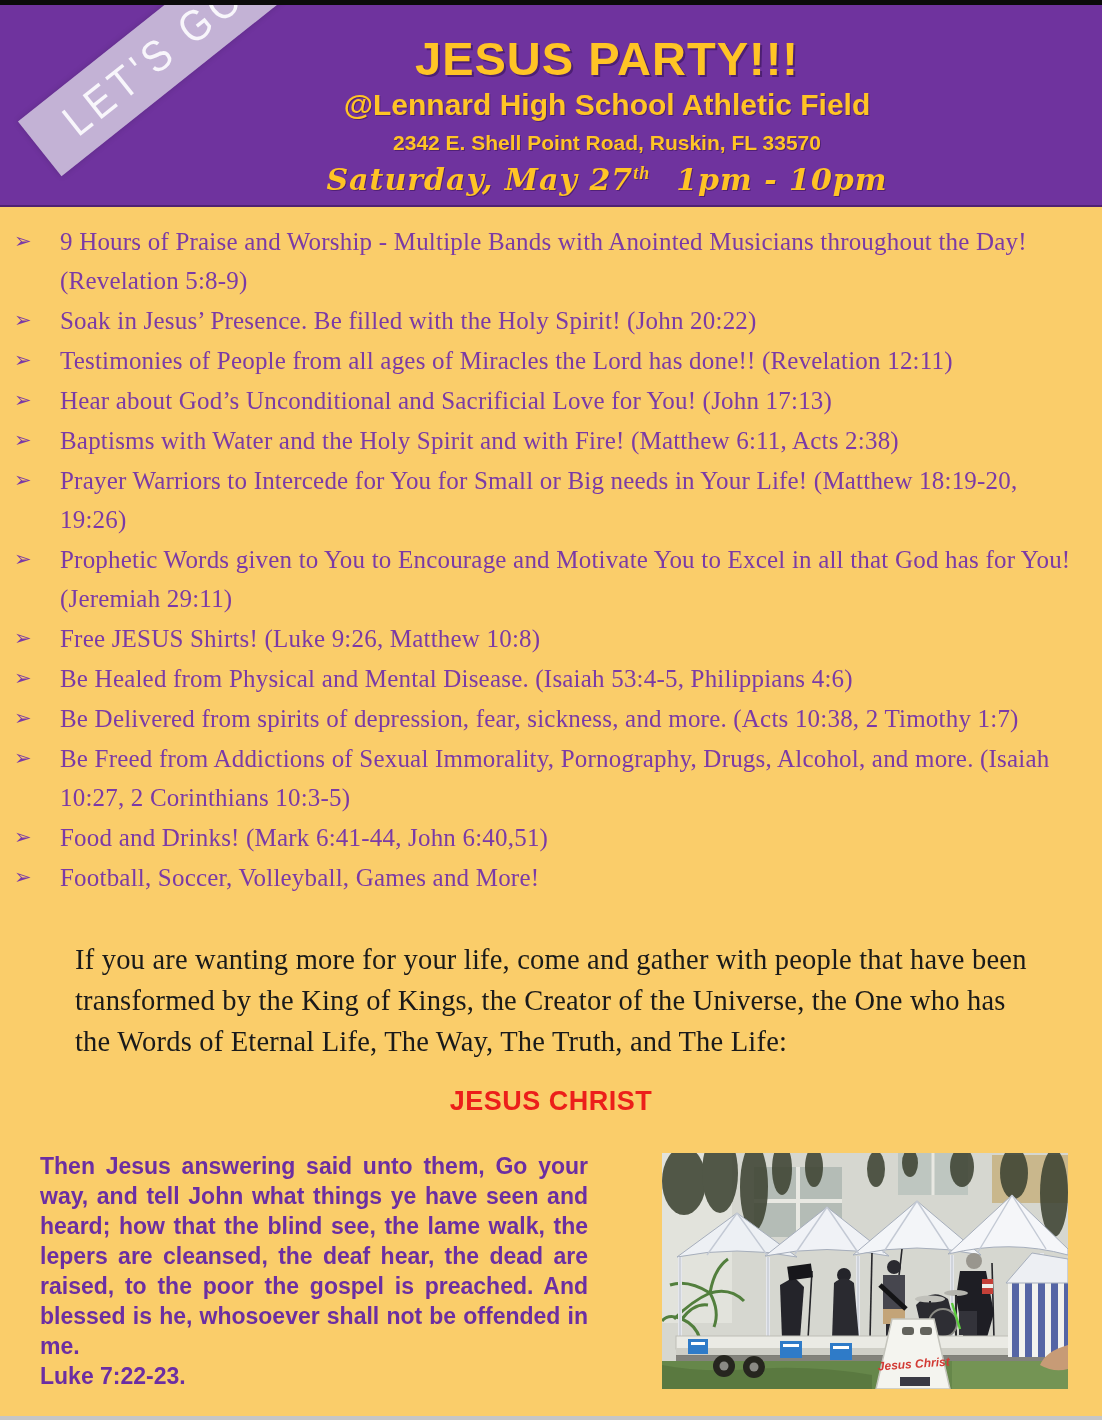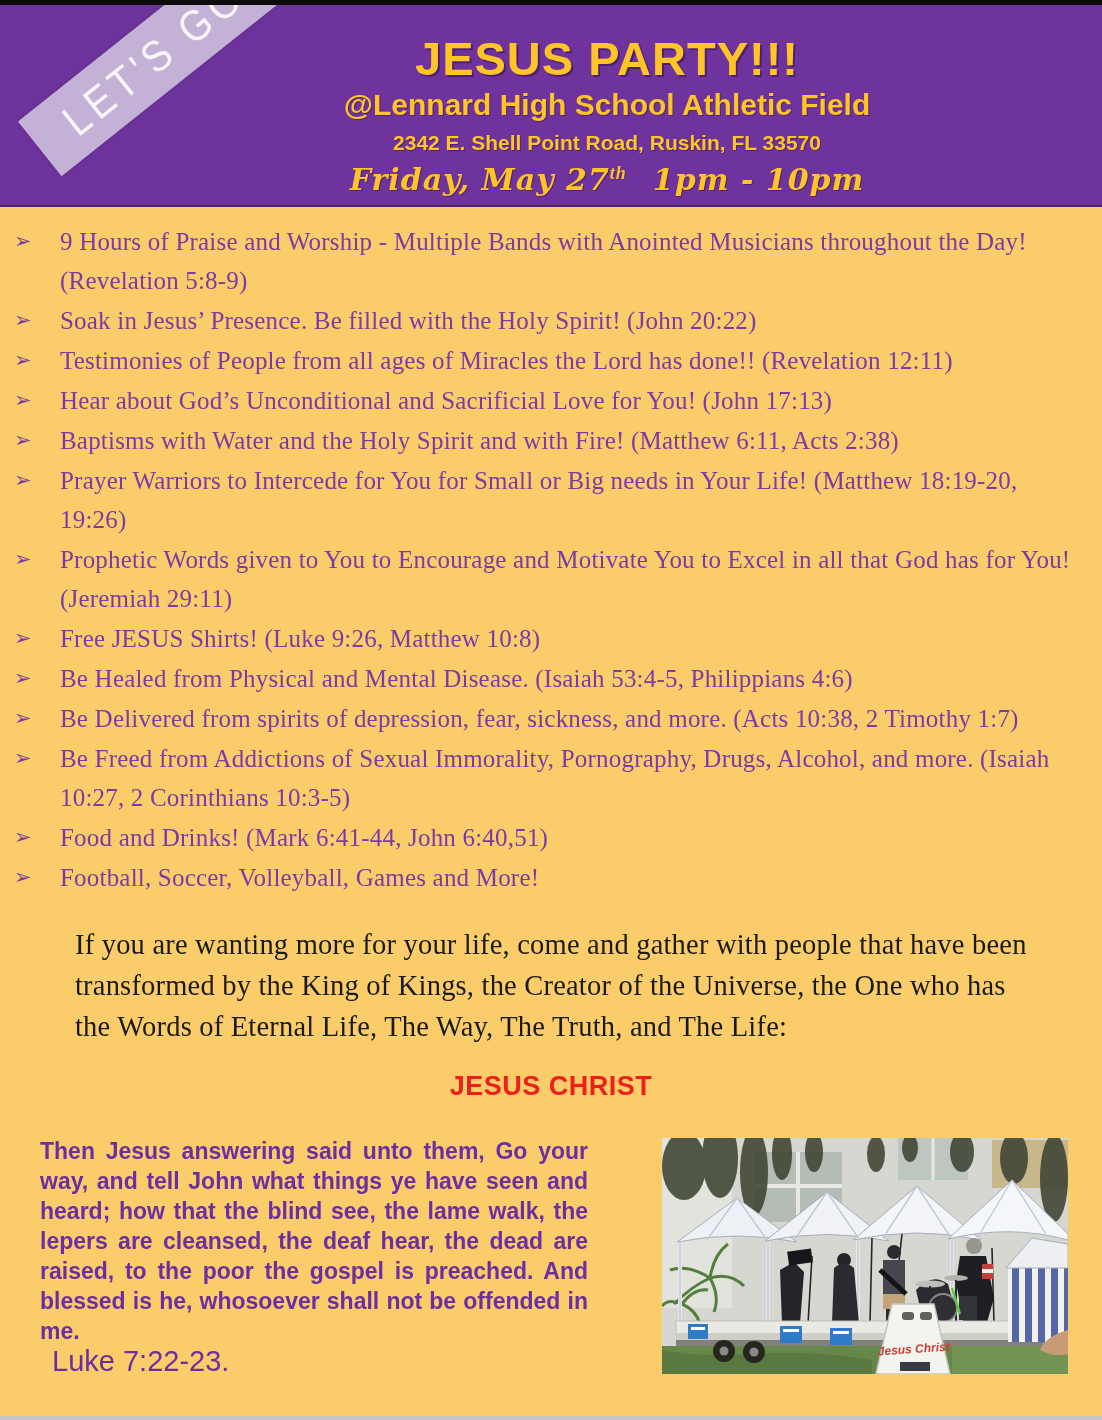--- a/index.html
+++ b/index.html
@@ -80,21 +80,21 @@
   .benefits-list .marker{
     flex:0 0 46px;
     font-family:"DejaVu Sans", sans-serif;
     font-size:21px;
     padding-top:3px;
   }
   .benefits-list .item-text{flex:1;letter-spacing:.2px;}
 
   
   .invite-paragraph{
-    margin:27px 58px 0 75px;
+    margin:42px 58px 0 75px;
     font-family:"Liberation Serif", serif;
     font-size:28.5px;line-height:1.44;
     color:var(--body-black);
     letter-spacing:.2px;
   }
   .christ-heading{
     margin-top:24px;
     text-align:center;
     font-size:27px;font-weight:700;letter-spacing:.5px;
     color:var(--accent-red);
@@ -102,22 +102,22 @@
 
   
   .bottom-section{position:relative;margin-top:34px;height:260px;}
   .scripture-paragraph{
     margin-left:40px;width:548px;
     font-size:23px;font-weight:700;line-height:30px;
     color:var(--scripture-purple);
     text-align:justify;
   }
   .scripture-reference{
-    margin-left:52px;width:548px;
-    font-size:29px;font-weight:400;line-height:30px;
+    margin-left:40px;width:548px;
+    font-size:23px;font-weight:700;line-height:30px;
     color:var(--scripture-purple);
   }
   .event-photo{
     position:absolute;left:662px;top:2px;
     width:406px;height:236px;
     display:block;
   }
 </style>
 </head>
 <body>
@@ -126,21 +126,21 @@
   <div class="top-bar"></div>
 
   <div class="header">
     <div class="ribbon">
       <span class="ribbon-label">LET'S GO</span>
     </div>
     <div class="header-content">
       <div class="event-title">JESUS PARTY!!!</div>
       <div class="venue-line">@Lennard High School Athletic Field</div>
       <div class="address-line">2342 E. Shell Point Road, Ruskin, FL 33570</div>
-      <div class="datetime-line"><span>Friday, May 27</span><sup>th</sup><span class="datetime-gap"></span><span>1pm - 10pm</span></div>
+      <div class="datetime-line"><span>Saturday, May 27</span><sup>th</sup><span class="datetime-gap"></span><span>1pm - 10pm</span></div>
     </div>
   </div>
 
   <ul class="benefits-list">
       <li>
         <span class="marker">➢</span>
         <span class="item-text">9 Hours of Praise and Worship - Multiple Bands with Anointed Musicians throughout the Day! (Revelation 5:8-9)</span>
       </li>
       <li>
         <span class="marker">➢</span>

